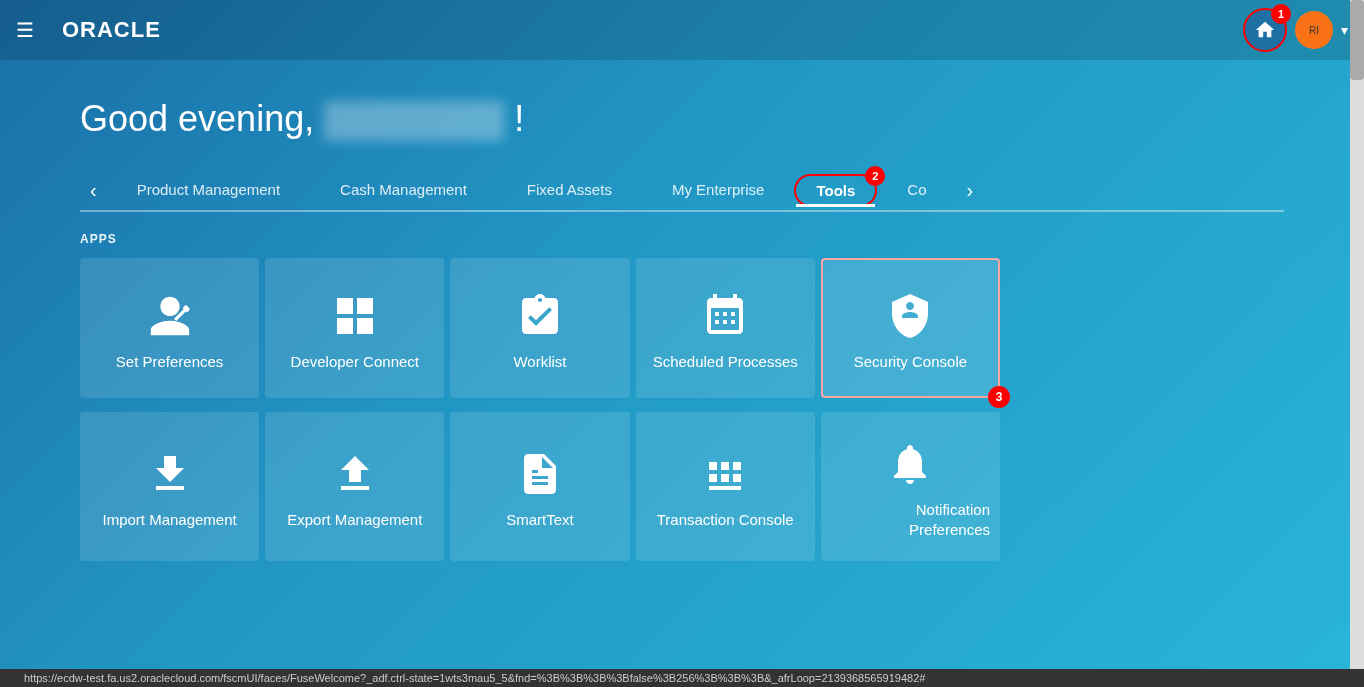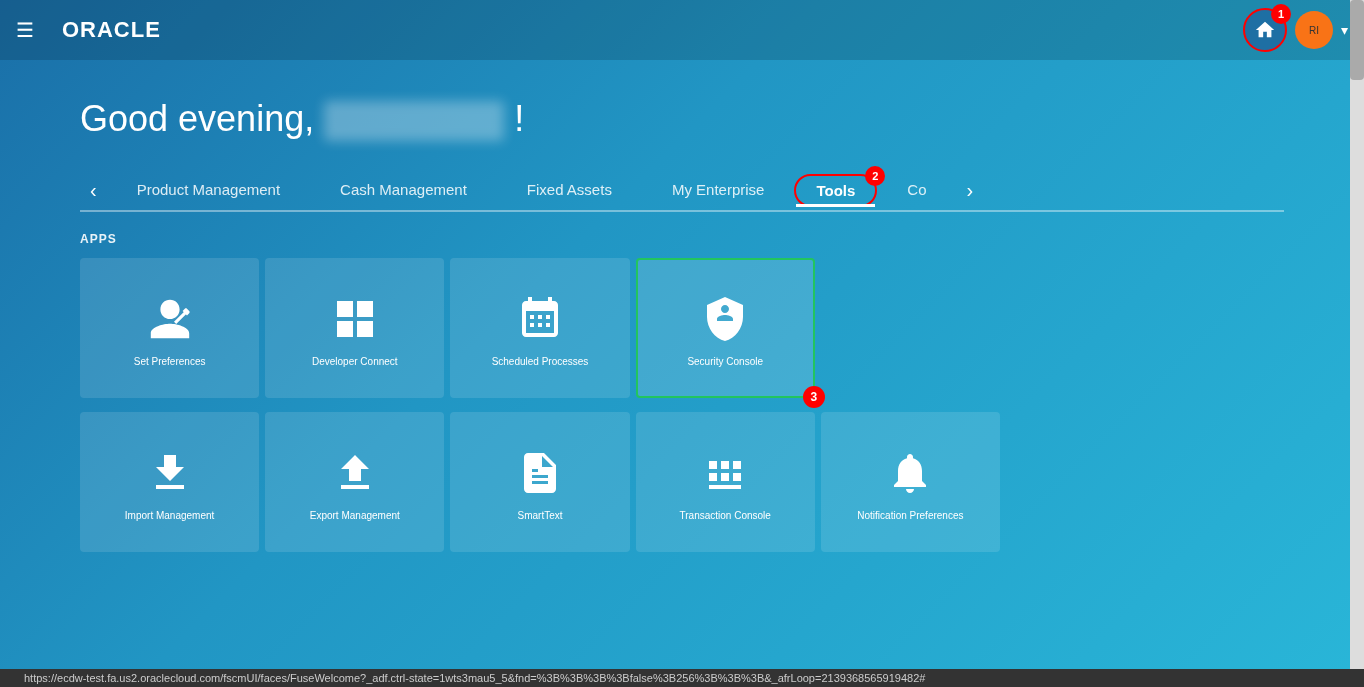--- a/index.html
+++ b/index.html
@@ -198,32 +198,32 @@
       flex-direction: column;
       align-items: center;
       justify-content: center;
       padding: 28px 10px 22px 10px;
       cursor: pointer;
       position: relative;
       min-height: 140px;
       transition: background 0.2s;
     }
     .app-tile.security-tile {
-      border: 2px solid #22c55e;
+      border: 2px solid #fca5a5;
       background: rgba(255,255,255,0.15);
     }
     .app-tile .tile-icon {
       width: 48px;
       height: 48px;
       margin-bottom: 12px;
       fill: white;
     }
     .app-tile .tile-label {
       color: white;
-      font-size: 10px;
+      font-size: 15px;
       text-align: right;
       line-height: 1.3;
     }
 
     .tile-badge {
       position: absolute;
       bottom: -12px;
       right: -12px;
       background: red;
       color: white;
@@ -336,20 +336,26 @@
       <span class="tile-label">Set Preferences</span>
     </div>
 
     <div class="app-tile">
       <svg class="tile-icon" viewBox="0 0 24 24">
         <path d="M3 3h8v8H3zm0 10h8v8H3zm10-10h8v8h-8zm0 10h8v8h-8z"></path>
       </svg>
       <span class="tile-label">Developer Connect</span>
     </div>
 
+    <div class="app-tile">
+      <svg class="tile-icon" viewBox="0 0 24 24">
+        <path d="M19 3h-4.18C14.4 1.84 13.3 1 12 1c-1.3 0-2.4.84-2.82 2H5c-1.1 0-2 .9-2 2v14c0 1.1.9 2 2 2h14c1.1 0 2-.9 2-2V5c0-1.1-.9-2-2-2zm-7 0c.55 0 1 .45 1 1s-.45 1-1 1-1-.45-1-1 .45-1 1-1zm-2 14l-4-4 1.41-1.41L10 14.17l6.59-6.59L18 9l-8 8z"></path>
+      </svg>
+      <span class="tile-label">Worklist</span>
+    </div>
 
     <div class="app-tile">
       <svg class="tile-icon" viewBox="0 0 24 24">
         <path d="M19 3h-1V1h-2v2H8V1H6v2H5c-1.1 0-2 .9-2 2v14c0 1.1.9 2 2 2h14c1.1 0 2-.9 2-2V5c0-1.1-.9-2-2-2zm0 16H5V8h14v11zM7 10h2v2H7zm4 0h2v2h-2zm4 0h2v2h-2zM7 14h2v2H7zm4 0h2v2h-2zm4 0h2v2h-2z"></path>
       </svg>
       <span class="tile-label">Scheduled Processes</span>
     </div>
 
     <div class="app-tile security-tile" style="position:relative;">
       <svg class="tile-icon" viewBox="0 0 24 24">

